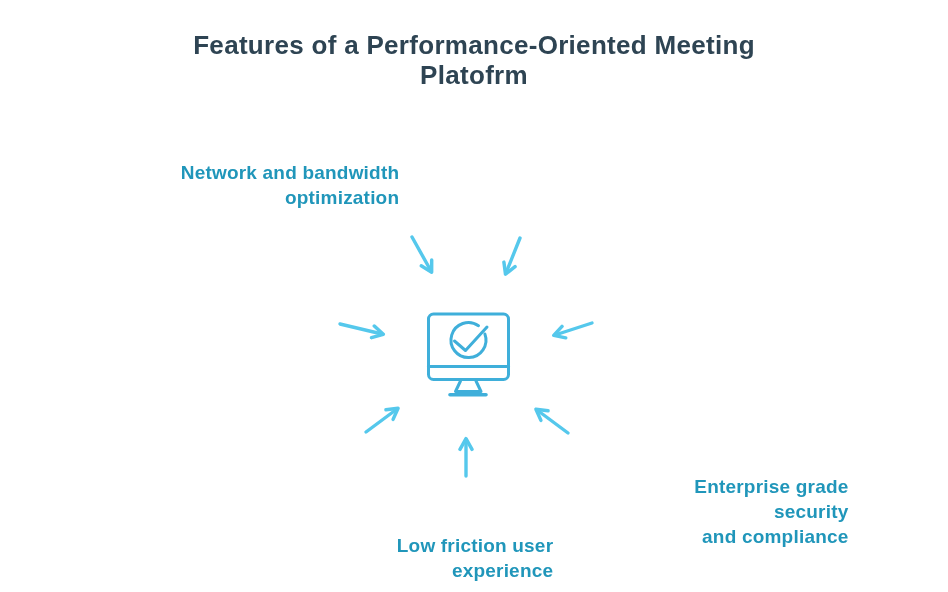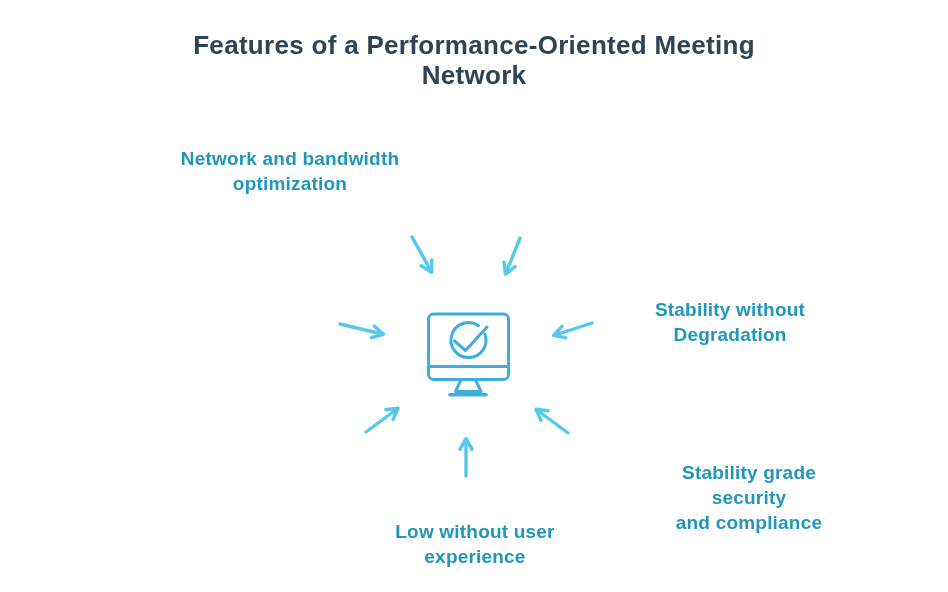--- a/index.html
+++ b/index.html
@@ -30,27 +30,28 @@
     font-size: 26px;
     line-height: 30px;
     font-weight: bold;
     letter-spacing: 0.3px;
     color: var(--color-title);
     white-space: pre-line;
   }
   .feature-label {
     position: absolute;
     transform: translateX(-50%);
-    text-align: center;
+    text-align: right;
     font-size: 19px;
     line-height: 25px;
     font-weight: bold;
     letter-spacing: 0.2px;
     color: var(--color-label);
     white-space: pre-line;
+    margin-top: 14px;
   }
   .pos-top-left      { left: 290px; top: 146px; }
   .pos-top-right     { left: 659px; top: 146px; }
   .pos-left          { left: 190px; top: 300px; }
   .pos-right         { left: 730px; top: 297px; }
   .pos-bottom-left   { left: 244px; top: 444px; }
   .pos-bottom-right  { left: 749px; top: 460px; }
   .pos-bottom-center { left: 475px; top: 519px; }
 
   .overlay {
@@ -85,35 +86,33 @@
     stroke-width: 3.6;
     stroke-linecap: round;
   }
 </style>
 </head>
 <body>
 
 <div class="canvas">
 
   <h1 class="title">Features of a Performance-Oriented Meeting
-Network</h1>
+Platofrm</h1>
 
   <div class="feature-label pos-top-left">Network and bandwidth
 optimization</div>
 
 
 
-  <div class="feature-label pos-right">Stability without
-Degradation</div>
 
 
-  <div class="feature-label pos-bottom-right">Stability grade security
+  <div class="feature-label pos-bottom-right">Enterprise grade security
 and compliance</div>
 
-  <div class="feature-label pos-bottom-center">Low without user
+  <div class="feature-label pos-bottom-center">Low friction user
 experience</div>
 
   <svg class="overlay" viewBox="0 0 948 592" xmlns="http://www.w3.org/2000/svg">
     <defs>
       <marker id="arrowhead" viewBox="0 0 12 12" refX="9" refY="6" markerWidth="16" markerHeight="16" markerUnits="userSpaceOnUse" orient="auto">
         <path class="arrowhead-path" d="M2 1.5 L10 6 L2 10.5"></path>
       </marker>
     </defs>
 
     <g>

